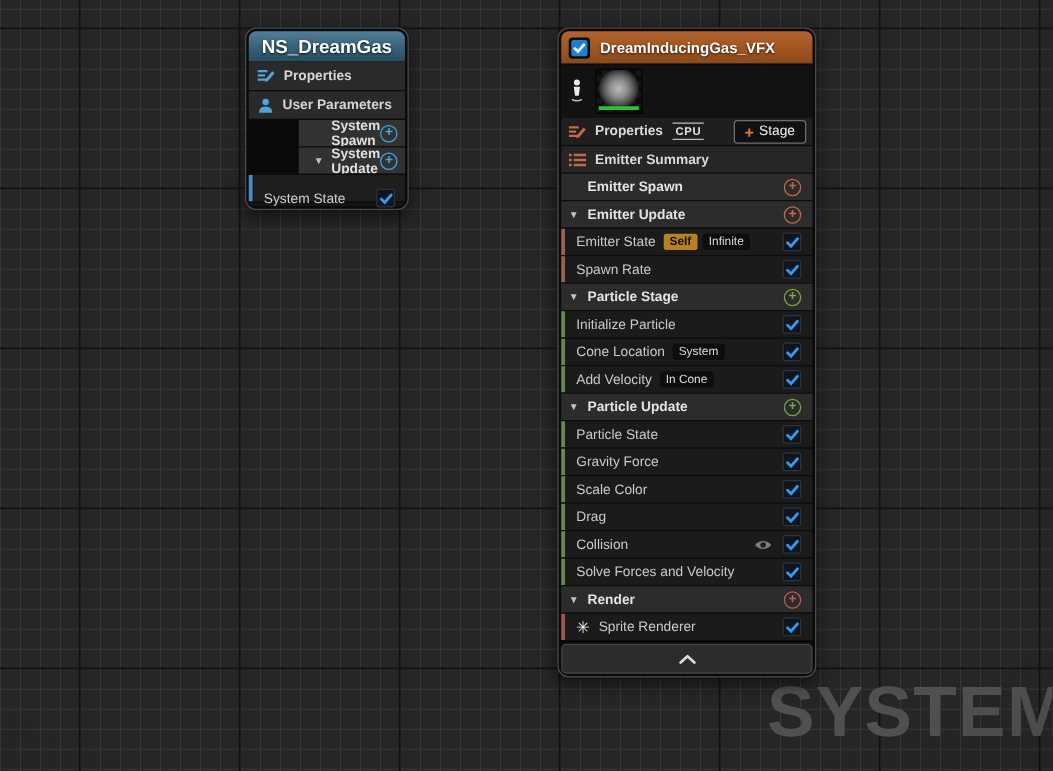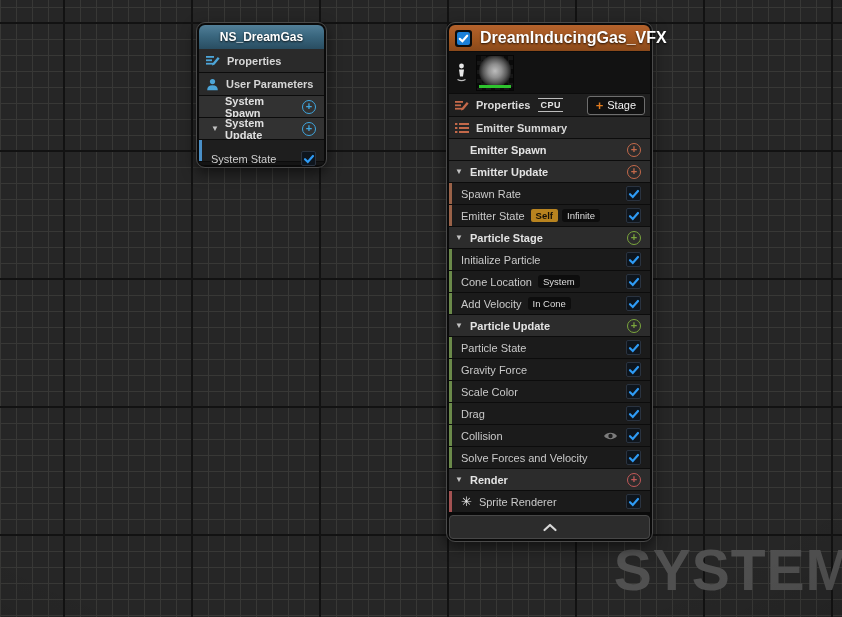--- a/index.html
+++ b/index.html
@@ -60,35 +60,35 @@
   .badge { font-size:9.5px; padding:1px 5px; border-radius:3px; margin-right:4px; white-space:nowrap; }
   .badge.gold { background:#b8831f; color:#161006; font-weight:bold; border-radius:2px; }
   .badge.dark { background:#0d0d0d; color:#dcdcdc; }
   .eye { margin-right:8px; display:flex; }
   
   .sysnode { left:196px; top:22px; width:131px; }
   .s-header {
     height:24px; border-radius:6px 6px 0 0;
     background:linear-gradient(180deg, #527f98 0%, #3a677f 45%, #294d61 100%);
     display:flex; align-items:center; justify-content:center;
-    color:#fff; font-weight:bold; font-size:12px; text-shadow:0 1px 2px rgba(0,0,0,0.8);
+    color:#fff; font-weight:bold; font-size:15px; text-shadow:0 1px 2px rgba(0,0,0,0.8);
   }
   .s-item { height:23px; background:#2a2a2a; padding:0 5px 0 7px; font-weight:bold; color:#d6d6d6; }
   .s-item svg { margin-right:7px; flex:0 0 auto; }
-  .s-grp { height:22px; background:#323232; font-weight:bold; color:#e0e0e0; padding:0 5px 0 6px; }
+  .s-grp { height:22px; background:#323232; font-weight:bold; color:#e0e0e0; padding:0 5px 0 6px;margin-left:40px; }
   .s-mod { height:22px; background:#1e1e1e; padding:16px 5px 0 12px; color:#cfcfcf; }
   .s-mod::before { content:""; position:absolute; left:0; top:0; bottom:0; width:3px; background:#4a90c8; }
   .s-footer { height:4px; background:#141414; border-radius:0 0 6px 6px; border-top:1px solid #0c0c0c; }
   
   .emnode { left:446px; top:22px; width:207px; }
   .e-header {
     height:26px; border-radius:6px 6px 0 0;
     background:linear-gradient(180deg, #b4622c 0%, #a0551f 55%, #8a491a 100%);
     display:flex; align-items:center; padding:0 6px;
-    color:#fff; font-weight:bold; font-size:16px; text-shadow:0 1px 2px rgba(0,0,0,0.8);
+    color:#fff; font-weight:bold; font-size:12px; text-shadow:0 1px 2px rgba(0,0,0,0.8);
   }
   .hdr-chk {
     width:17px; height:17px; background:#0c0c0c; border-radius:3px; margin-right:8px;
     display:flex; align-items:center; justify-content:center; flex:0 0 17px;
   }
   .hdr-chk .inner { width:13px; height:13px; background:#1a80d8; border-radius:2px; display:flex; align-items:center; justify-content:center; }
   .thumb-strip { height:42px; background:#121212; display:flex; align-items:center; padding:0 6px; border-top:1px solid #0c0c0c; }
   .thumb {
     width:38px; height:36px; margin-left:8px; position:relative; border:1px solid #060606;
     background-color:#0b0b0b;
@@ -239,33 +239,33 @@
   <div class="row grp">
     <span class="tri">▼</span>
     <span class="glabel">Emitter Update</span>
     <span class="sp"></span>
     <span class="plusc orange">
         <i style="font-style:normal">+</i>
       </span>
   </div>
 
   <div class="row mod" style="--stripe:#9a6248">
-    <span class="mlabel">Spawn Rate</span>
-    <span class="sp"></span>
-    <span class="chk">
-        <svg width="12" height="12" viewBox="0 0 12 12">
-          <path d="M2 6.2 L4.8 9 L10 3" stroke="#2e9bf5" stroke-width="2.2" fill="none" stroke-linecap="round"></path>
-        </svg>
-      </span>
-  </div>
-
-  <div class="row mod" style="--stripe:#9a6248">
     <span class="mlabel">Emitter State</span>
     <span class="badge gold">Self</span>
     <span class="badge dark">Infinite</span>
+    <span class="sp"></span>
+    <span class="chk">
+        <svg width="12" height="12" viewBox="0 0 12 12">
+          <path d="M2 6.2 L4.8 9 L10 3" stroke="#2e9bf5" stroke-width="2.2" fill="none" stroke-linecap="round"></path>
+        </svg>
+      </span>
+  </div>
+
+  <div class="row mod" style="--stripe:#9a6248">
+    <span class="mlabel">Spawn Rate</span>
     <span class="sp"></span>
     <span class="chk">
         <svg width="12" height="12" viewBox="0 0 12 12">
           <path d="M2 6.2 L4.8 9 L10 3" stroke="#2e9bf5" stroke-width="2.2" fill="none" stroke-linecap="round"></path>
         </svg>
       </span>
   </div>
 
   <div class="row grp">
     <span class="tri">▼</span>

